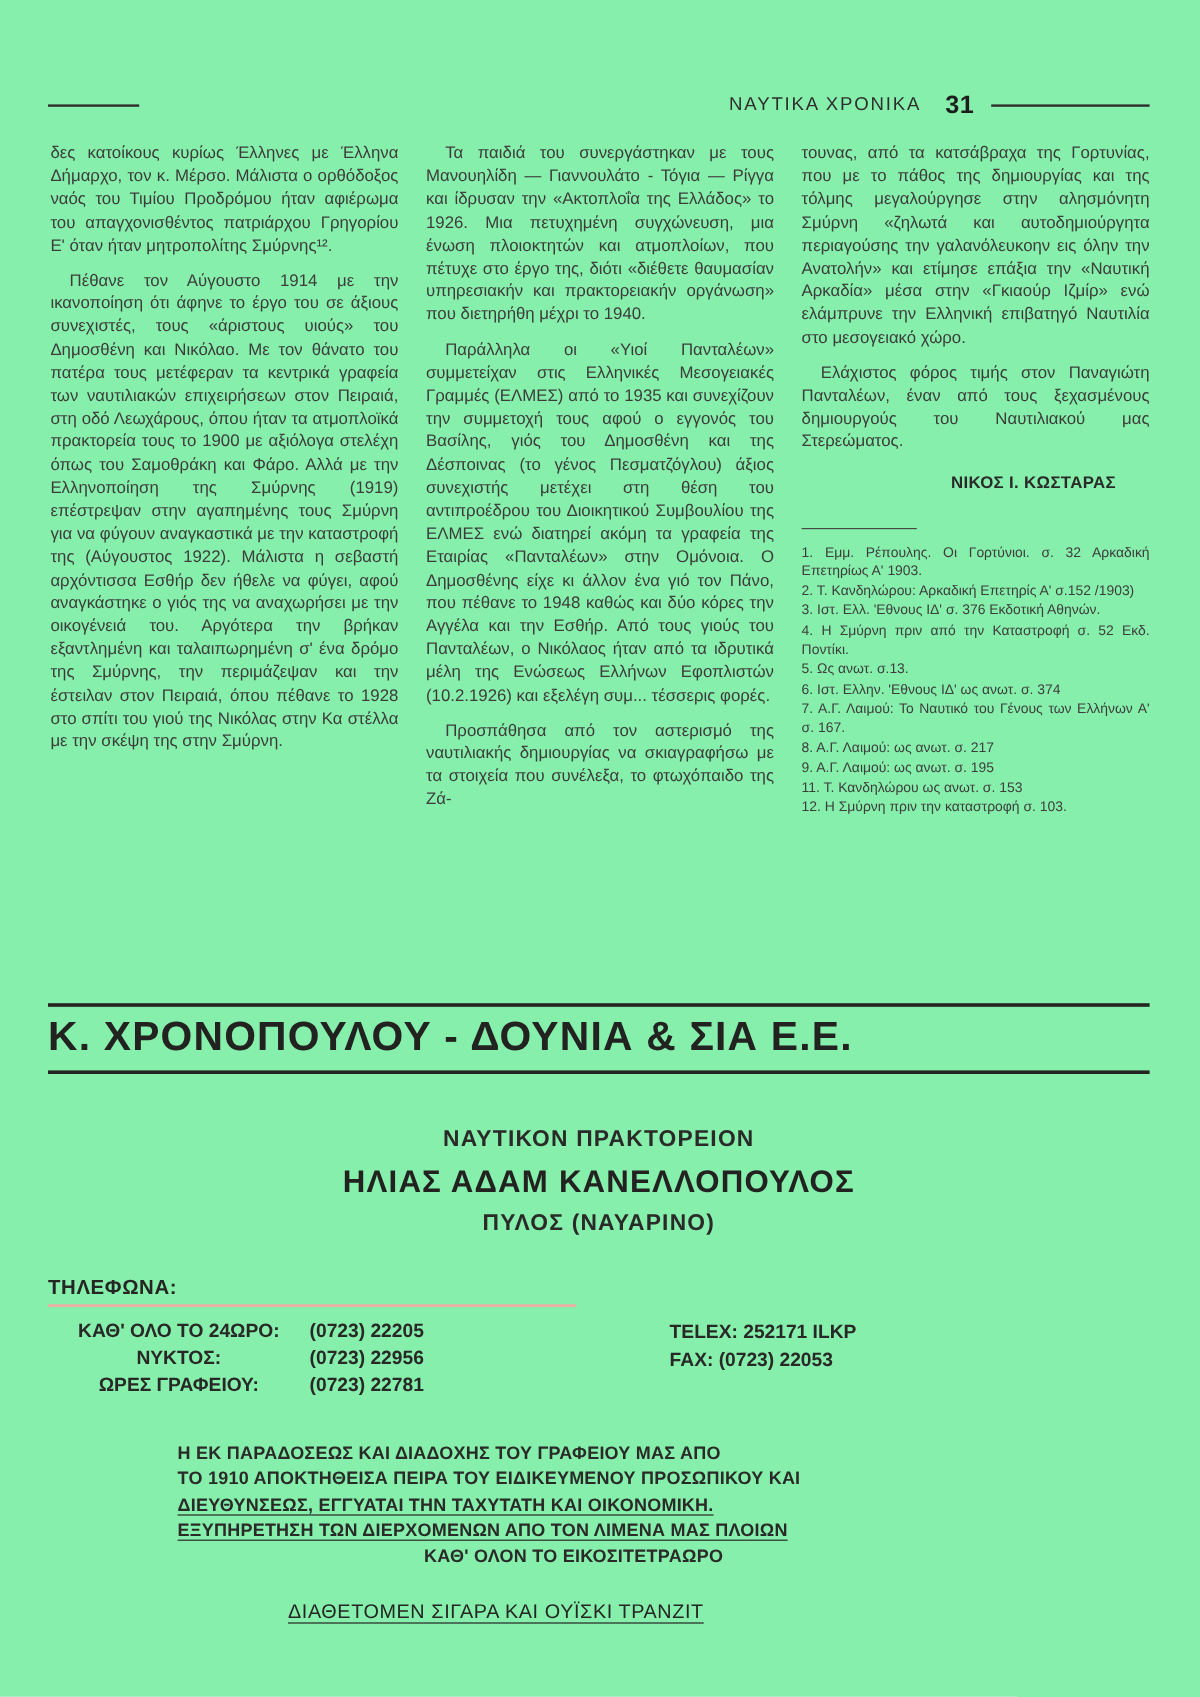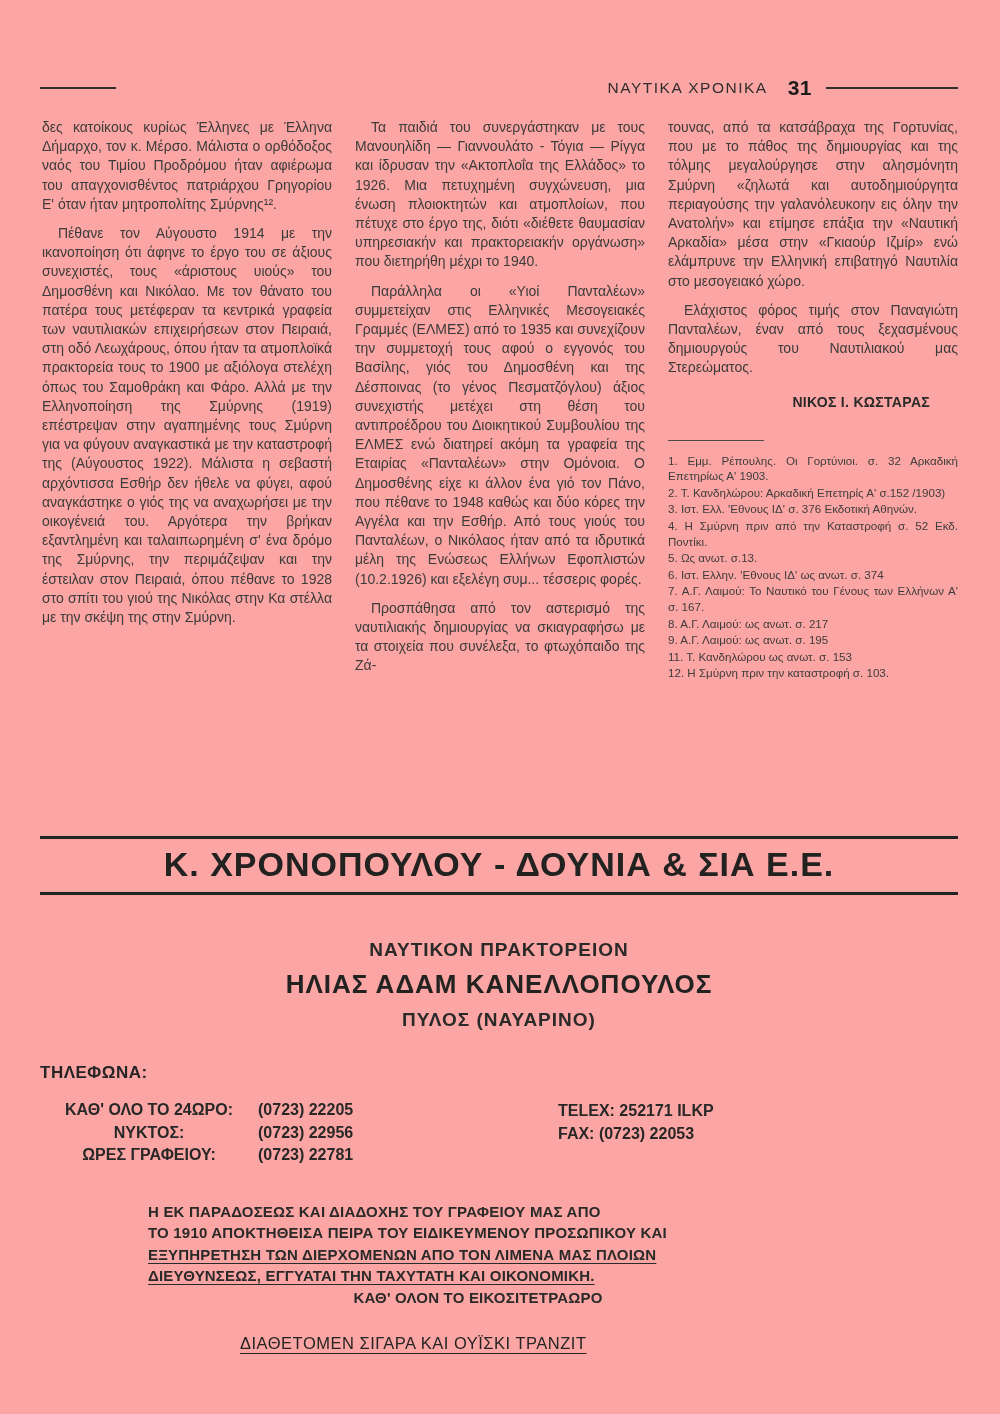--- a/index.html
+++ b/index.html
@@ -1,20 +1,20 @@
 <!DOCTYPE html>
 <html lang="el"><head>
 <meta charset="utf-8">
 <style>
   html,body{margin:0;padding:0;background:#e9e8e4;}
   .page{
     position:relative;
     width:1000px;height:1414px;
     margin:0 auto;
-    background:#fca5a5;
+    background:#86efac;
     color:#3a3a38;
     font-family:"Liberation Sans","DejaVu Sans",sans-serif;
     overflow:hidden;
     box-sizing:border-box;
   }
 
   
   .masthead{
     position:absolute;top:76px;left:40px;right:42px;
     display:flex;align-items:center;
@@ -58,21 +58,20 @@
     font-size:11.6px;line-height:15.6px;
     color:#3d3d3b;text-align:justify;
     margin:0 0 1px 0;
   }
 
   
   .ad{position:absolute;top:836px;left:40px;right:42px;}
   .thick-rule{border-top:3px solid #242422;}
   .ad-title{
     margin:6px 0 8px 0;
-    text-align:center;
     font-size:34px;font-weight:bold;color:#222220;
     letter-spacing:1px;
   }
   .ad-sub1{margin-top:44px;text-align:center;font-size:19px;font-weight:bold;color:#2a2a28;letter-spacing:1px;}
   .ad-sub2{margin-top:8px;text-align:center;font-size:26px;font-weight:bold;color:#222220;letter-spacing:1px;}
   .ad-sub3{margin-top:9px;text-align:center;font-size:19px;font-weight:bold;color:#2a2a28;letter-spacing:1px;}
 
   .phones-head{
     margin-top:32px;
     font-size:17px;font-weight:bold;color:#252523;letter-spacing:.5px;
@@ -190,22 +189,22 @@
       </div>
       <div class="contact-lines">
         <div class="contact-line">TELEX: 252171 ILKP</div>
         <div class="contact-line">FAX: (0723) 22053</div>
       </div>
     </div>
 
     <div class="notice">
       <div class="notice-line">Η ΕΚ ΠΑΡΑΔΟΣΕΩΣ ΚΑΙ ΔΙΑΔΟΧΗΣ ΤΟΥ ΓΡΑΦΕΙΟΥ ΜΑΣ ΑΠΟ</div>
       <div class="notice-line">ΤΟ 1910 ΑΠΟΚΤΗΘΕΙΣΑ ΠΕΙΡΑ ΤΟΥ ΕΙΔΙΚΕΥΜΕΝΟΥ ΠΡΟΣΩΠΙΚΟΥ ΚΑΙ</div>
+      <div class="notice-line u">ΔΙΕΥΘΥΝΣΕΩΣ, ΕΓΓΥΑΤΑΙ ΤΗΝ ΤΑΧΥΤΑΤΗ ΚΑΙ ΟΙΚΟΝΟΜΙΚΗ.</div>
       <div class="notice-line u">ΕΞΥΠΗΡΕΤΗΣΗ ΤΩΝ ΔΙΕΡΧΟΜΕΝΩΝ ΑΠΟ ΤΟΝ ΛΙΜΕΝΑ ΜΑΣ ΠΛΟΙΩΝ</div>
-      <div class="notice-line u">ΔΙΕΥΘΥΝΣΕΩΣ, ΕΓΓΥΑΤΑΙ ΤΗΝ ΤΑΧΥΤΑΤΗ ΚΑΙ ΟΙΚΟΝΟΜΙΚΗ.</div>
       <div class="notice-line center">ΚΑΘ' ΟΛΟΝ ΤΟ ΕΙΚΟΣΙΤΕΤΡΑΩΡΟ</div>
     </div>
 
     <div class="ad-footer">ΔΙΑΘΕΤΟΜΕΝ ΣΙΓΑΡΑ ΚΑΙ ΟΥΪΣΚΙ ΤΡΑΝΖΙΤ</div>
 
   </section>
 
 </div>
 
 </body></html>

